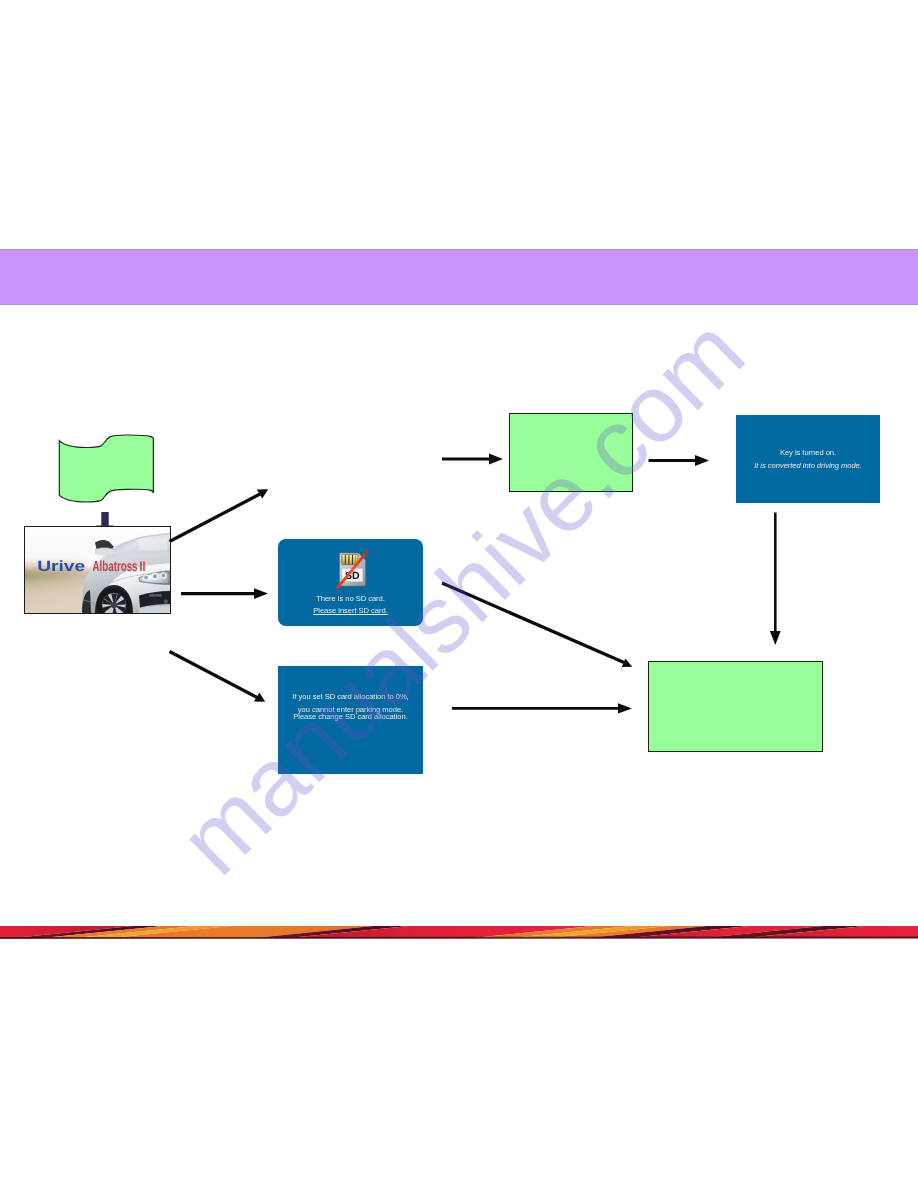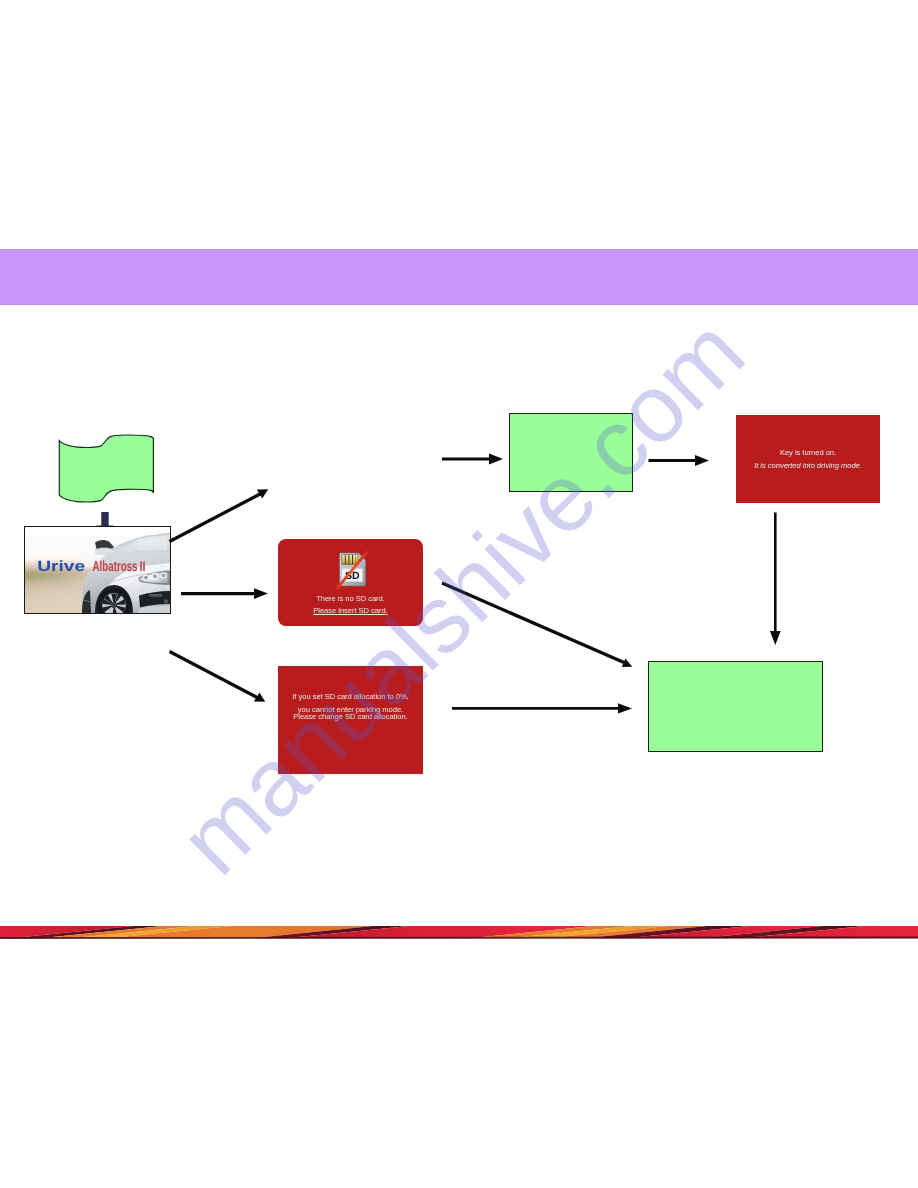--- a/index.html
+++ b/index.html
@@ -1,20 +1,20 @@
 <!DOCTYPE html>
 <html><head>
 <meta charset="utf-8">
 <style>
   html,body{margin:0;padding:0;}
   body{width:918px;height:1188px;background:#ffffff;font-family:"Liberation Sans",sans-serif;overflow:hidden;}
   #page{position:relative;width:918px;height:1188px;background:#fff;}
   .abs{position:absolute;}
   #purple-band{left:0;top:249px;width:918px;height:56px;background:#ca94fc;box-shadow:inset 0 1px 0 #a9a0bb, inset 0 -1px 0 #b98fe6;}
-  .screenbox{position:absolute;background:#b91c1c;}
+  .screenbox{position:absolute;background:#0369a1;}
   .greenbox{position:absolute;background:#99fd99;border:1.5px solid #10260f;box-sizing:border-box;}
   .scr-text{position:absolute;left:0;width:100%;text-align:center;color:#e9e9e9;
             font-size:7.6px;line-height:1;font-family:"Liberation Sans",sans-serif;
             letter-spacing:-0.05px;white-space:nowrap;
             -webkit-font-smoothing:antialiased;transform:translateZ(0);}
   svg{display:block;overflow:visible;}
   svg{shape-rendering:auto;text-rendering:geometricPrecision;}
   svg text{-webkit-font-smoothing:antialiased;paint-order:fill;}
   .layer{position:absolute;left:0;top:0;width:918px;height:1188px;pointer-events:none;}
 </style>

